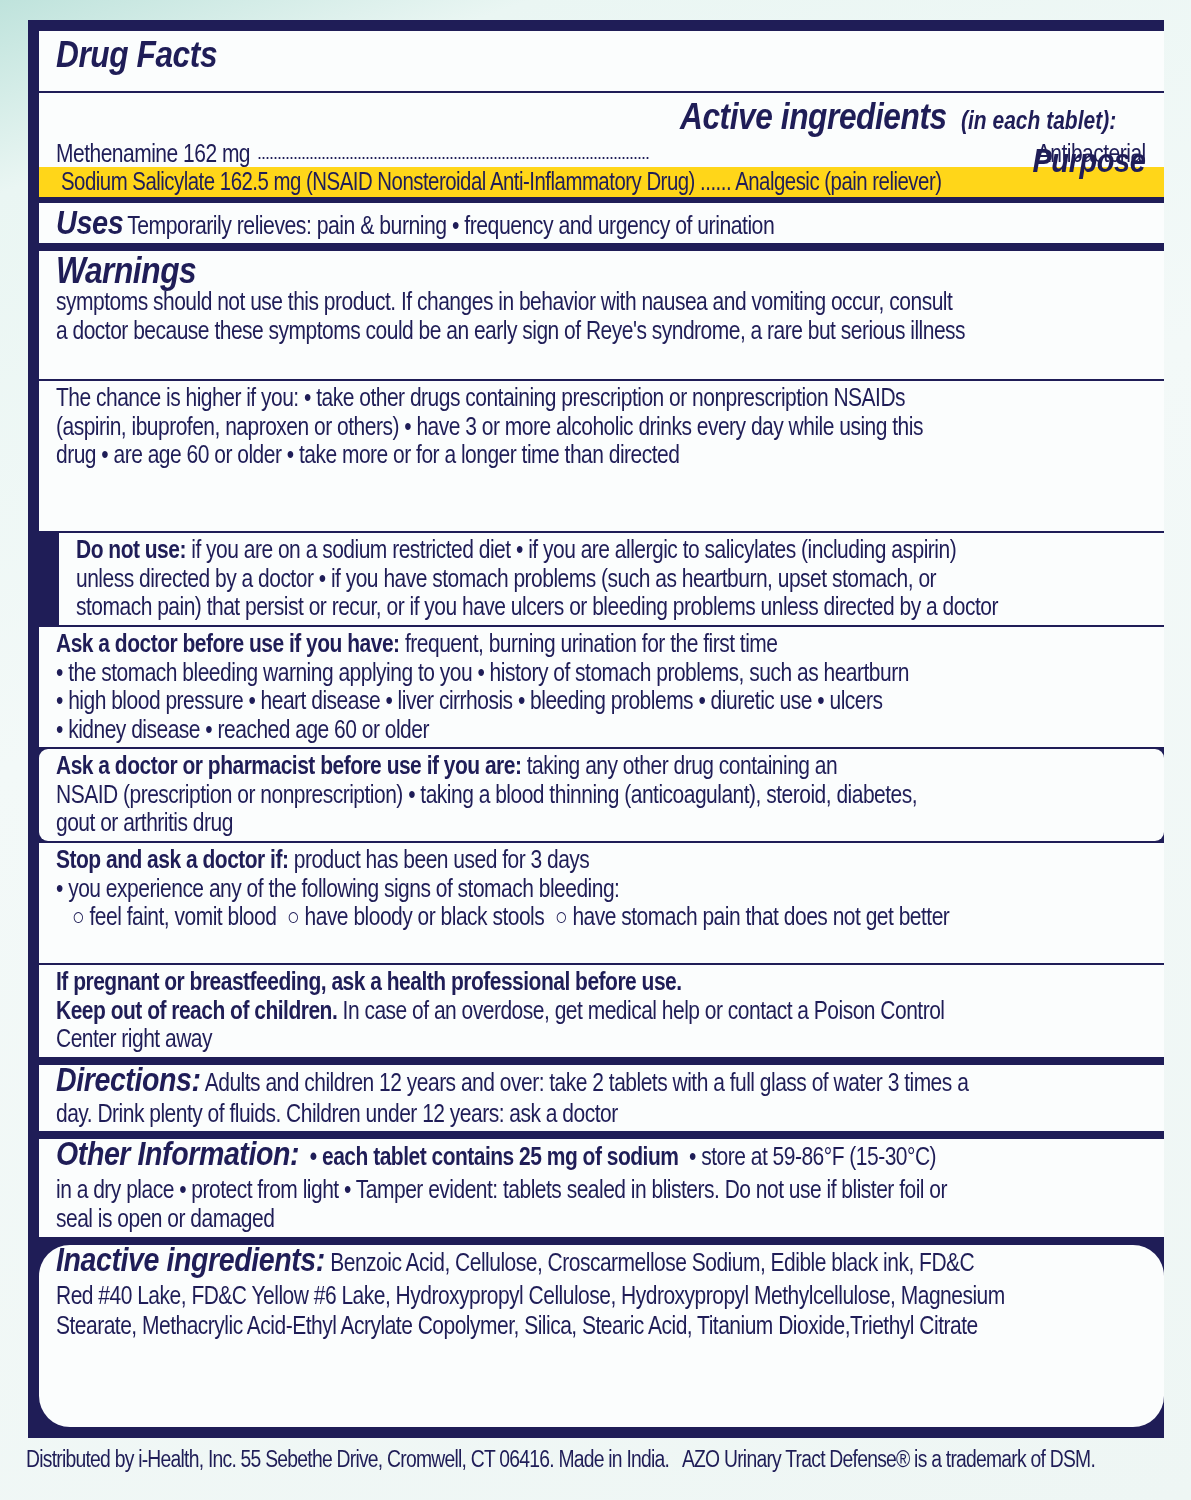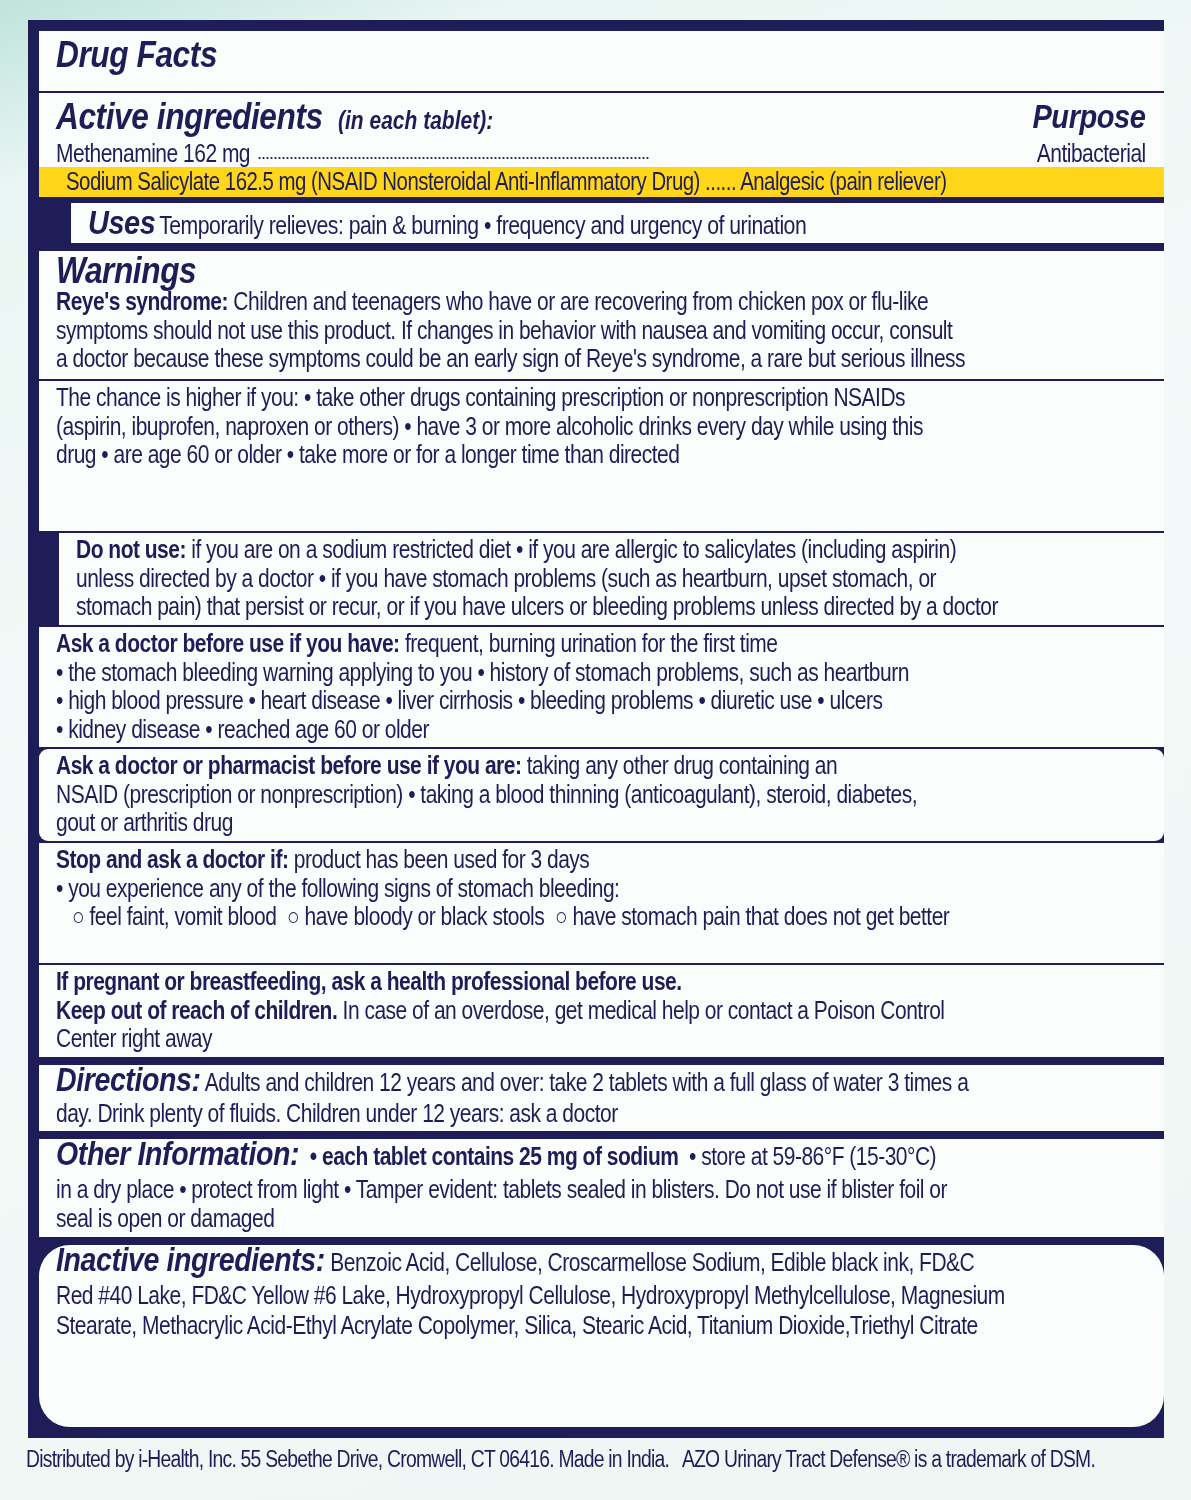--- a/index.html
+++ b/index.html
@@ -26,21 +26,21 @@
       font-weight: bold; font-style: italic;
       font-size: 36px; letter-spacing: -0.5px; line-height: 44px;
       transform: scaleX(0.88); transform-origin: left center;
       display: inline-block;
     }
     .body-text {
       font-size: 25px; line-height: 28.5px; letter-spacing: -0.6px;
     }
     .cond { display: inline-block; transform: scaleX(0.84); transform-origin: left center; white-space: nowrap; }
     .b { font-weight: bold; }
-    .row-flex { display: flex; justify-content: space-between; align-items: flex-end; }
+    .row-flex { display: flex; justify-content: space-between; align-items: flex-end; flex-direction: column; }
     .hl { background: #ffd619; margin: 0 -18px 0 -17px; padding: 0 18px 0 17px; }
     .h-inline {
       font-weight: bold; font-style: italic; font-size: 34px;
       letter-spacing: -0.5px;
     }
     .footer {
       position: absolute; left: 26px; top: 1446px;
       font-size: 23px; letter-spacing: -0.9px;
       transform: scaleX(0.84); transform-origin: left center;
       white-space: nowrap; color: #1f1d57;
@@ -62,40 +62,39 @@
         <span class="h-title">Active ingredients</span>
         <span style="font-weight:bold;font-style:italic;font-size:25px;display:inline-block;transform:scaleX(0.84);transform-origin:left center;margin-left:-26px;">(in each tablet):</span>
       </div>
       <span class="h-title" style="font-size:33px;transform-origin:right center;">Purpose</span>
     </div>
     <div class="body-text" style="display:flex; height:28px; overflow:hidden;">
       <span class="cond">Methenamine 162 mg</span>
       <span style="flex:1;overflow:hidden;white-space:nowrap;margin-left:-30px;font-size:18px;letter-spacing:-1px;">..................................................................................................</span>
       <span class="cond" style="transform-origin:right center;">Antibacterial</span>
     </div>
-    <div class="body-text hl" style="height:30px; display:flex; justify-content:flex-end; overflow:hidden;">
+    <div class="body-text hl" style="height:30px; display:flex; justify-content:center; overflow:hidden;">
       <span class="cond" style="transform:scaleX(0.815);">
         <span>Sodium Salicylate 162.5 mg (NSAID Nonsteroidal Anti-Inflammatory Drug)</span>
         <span>......</span>
         <span>Analgesic (pain reliever)</span>
       </span>
     </div>
   </div>
 
-  <div class="sec thick" style="height:40px; padding-top:0;margin-left:32px;">
+  <div class="sec thick" style="height:40px; padding-top:0;">
     <span class="cond" style="transform:scaleX(0.85);">
       <span class="h-inline">Uses</span>
       <span class="body-text">Temporarily relieves: pain &amp; burning  • frequency and urgency of urination</span>
     </span>
   </div>
 
   <div class="sec thick" style="height:128px; padding-top:0;">
     <span class="h-title" style="line-height:40px;">Warnings</span>
     <div class="body-text" style="margin-top:-4px;">
-      <span class="line"><span class="cond"><span class="b">Reye's syndrome:</span><span> Children and teenagers who have or are recovering from chicken pox or flu-like</span></span></span>
       <span class="line"><span class="cond">symptoms should not use this product. If changes in behavior with nausea and vomiting occur, consult</span></span>
       <span class="line"><span class="cond">a doctor because these symptoms could be an early sign of Reye's syndrome, a rare but serious illness</span></span>
     </div>
   </div>
 
   <div class="sec thin" style="height:150px;">
     <div class="body-text">
       <span class="line"><span class="cond">The chance is higher if you: • take other drugs containing  prescription or nonprescription NSAIDs</span></span>
       <span class="line"><span class="cond">(aspirin, ibuprofen, naproxen or others)  • have 3 or more alcoholic drinks every day while using this</span></span>
       <span class="line"><span class="cond">drug  • are age 60 or older  • take more or for a longer time than directed</span></span>

